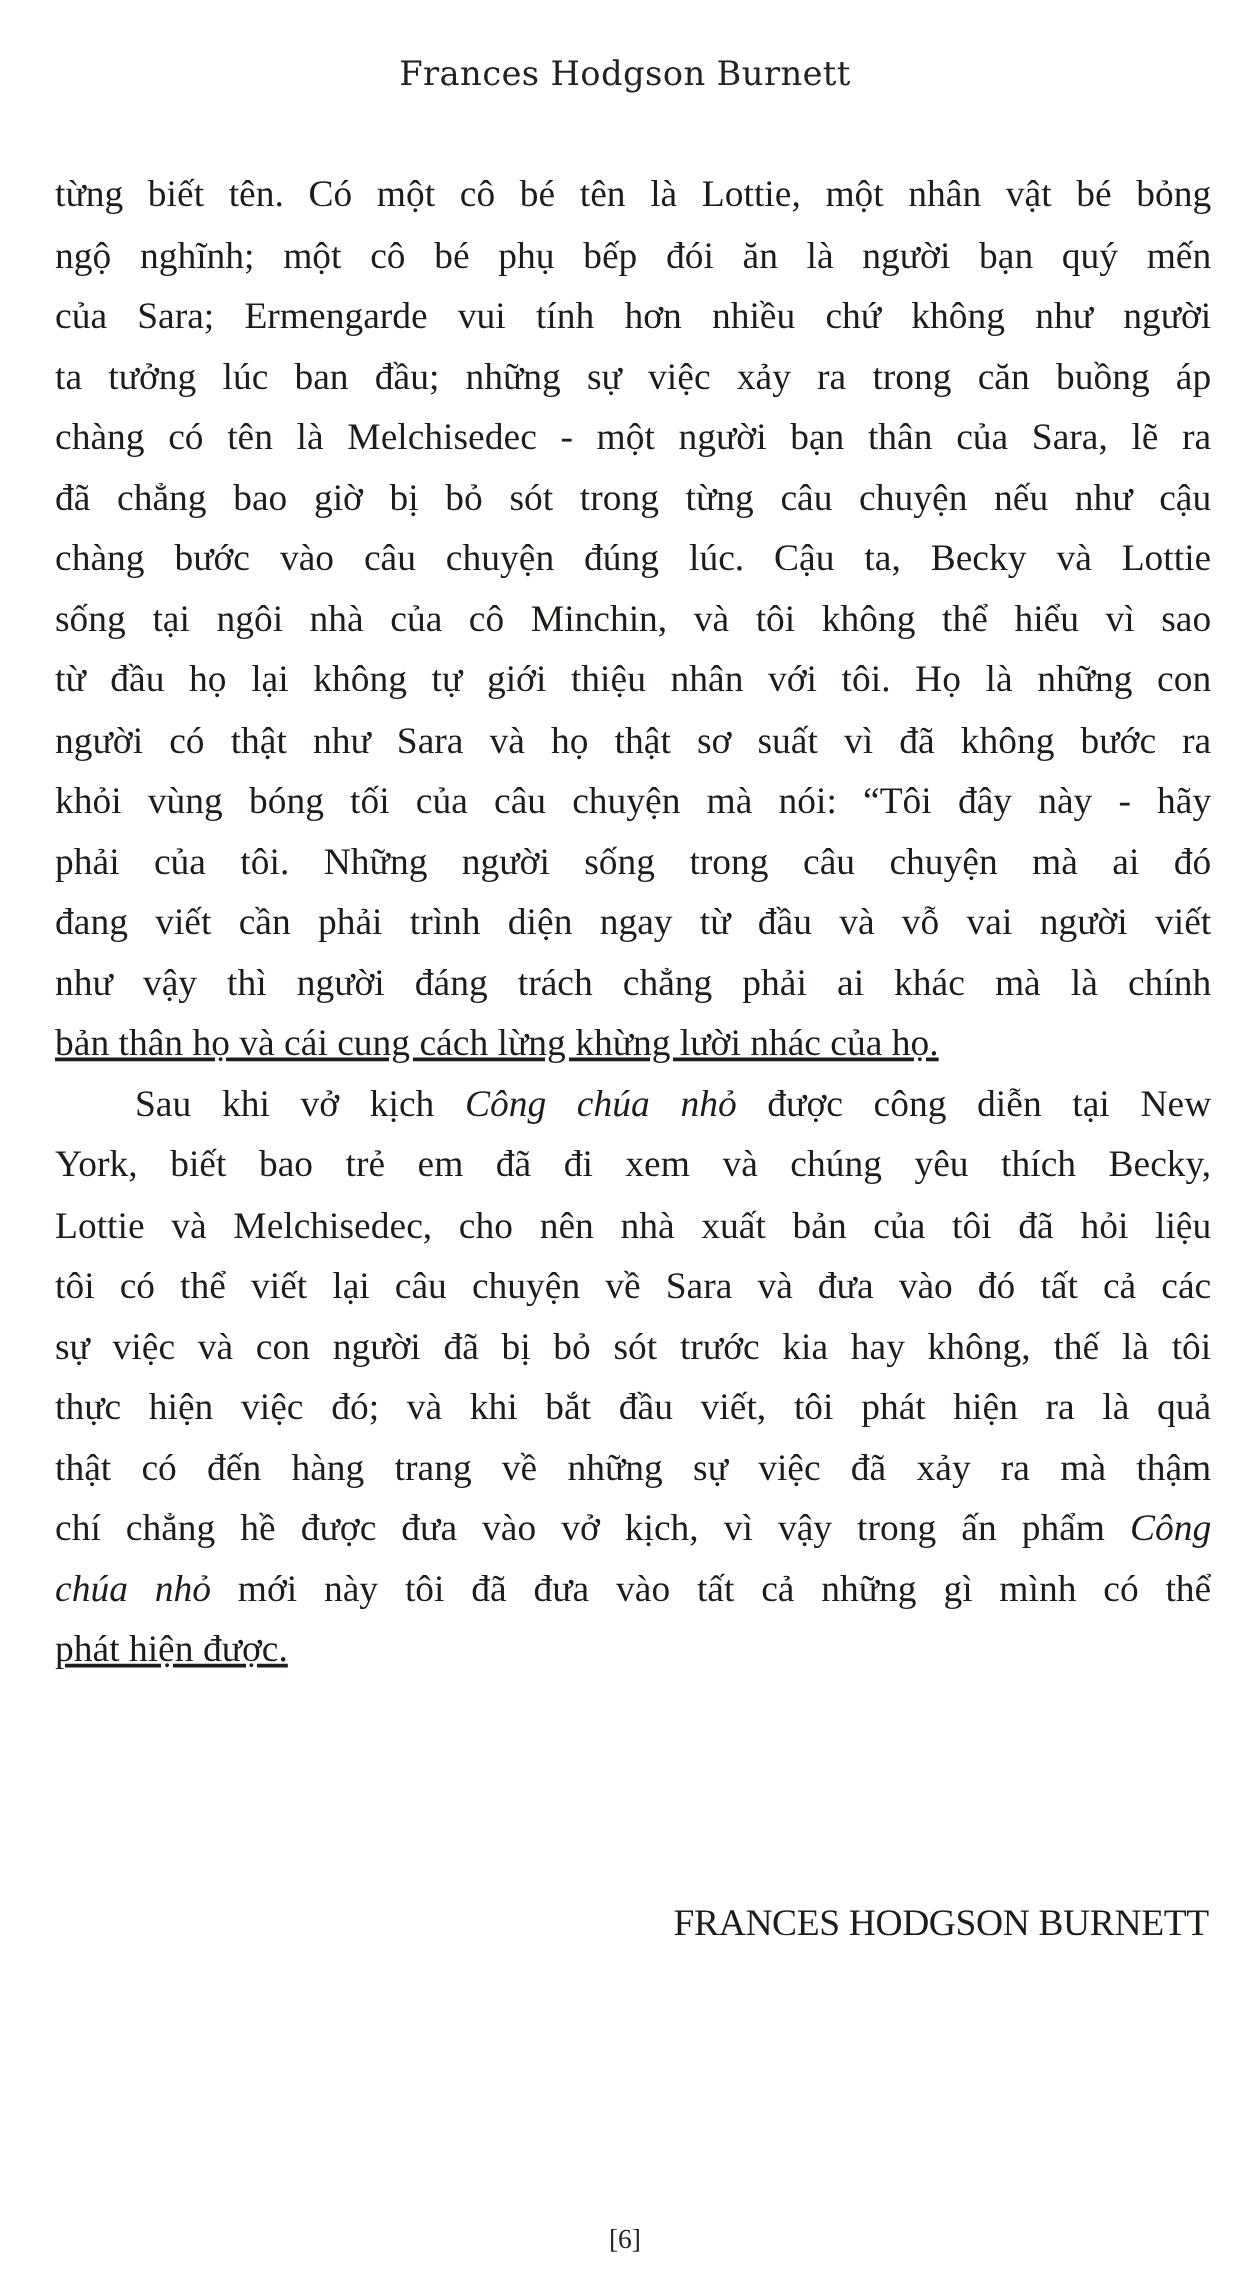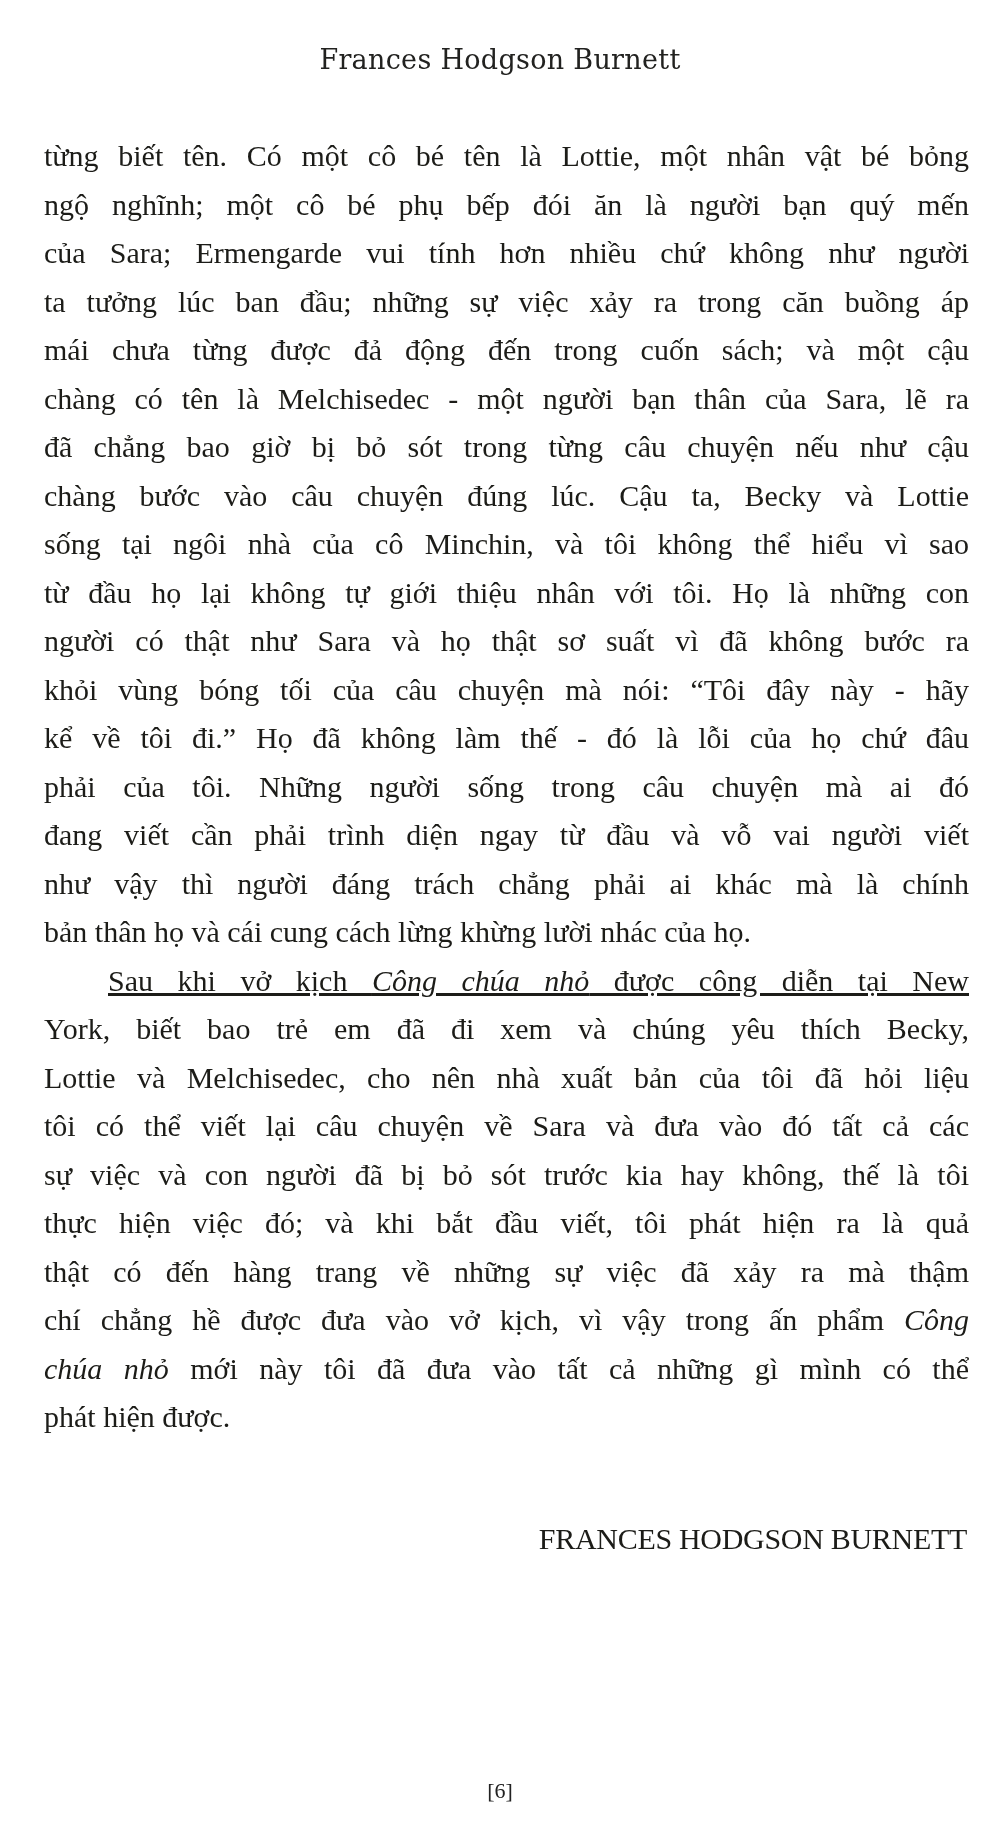--- a/index.html
+++ b/index.html
@@ -42,24 +42,24 @@
     height: 48.5px;
     font-size: 30px;
     line-height: 48.5px;
     white-space: nowrap;
     text-align: justify;
     text-align-last: justify;
   }
   .line.last {
     text-align: right;
     text-align-last: left;
+    text-decoration: underline;
   }
   .line.indent {
     padding-left: 64px;
-    text-decoration: underline;
   }
   .line i {
     font-style: italic;
   }
   .signature {
     position: absolute;
     right: 33px;
     top: 1522px;
     font-size: 30px;
     letter-spacing: -0.3px;
@@ -82,29 +82,27 @@
 
   <div class="running-header">Frances Hodgson Burnett</div>
 
   <div class="body-text">
 
     <div>
       <div class="line"><span>từng biết tên. Có một cô bé tên là Lottie, một nhân vật bé bỏng</span></div>
       <div class="line"><span>ngộ nghĩnh; một cô bé phụ bếp đói ăn là người bạn quý mến</span></div>
       <div class="line"><span>của Sara; Ermengarde vui tính hơn nhiều chứ không như người</span></div>
       <div class="line"><span>ta tưởng lúc ban đầu; những sự việc xảy ra trong căn buồng áp</span></div>
-      <div class="line"><span>mái chưa từng được đả động đến trong cuốn sách; và một cậu</span></div>
       <div class="line"><span>chàng có tên là Melchisedec - một người bạn thân của Sara, lẽ ra</span></div>
       <div class="line"><span>đã chẳng bao giờ bị bỏ sót trong từng câu chuyện nếu như cậu</span></div>
       <div class="line"><span>chàng bước vào câu chuyện đúng lúc. Cậu ta, Becky và Lottie</span></div>
       <div class="line"><span>sống tại ngôi nhà của cô Minchin, và tôi không thể hiểu vì sao</span></div>
       <div class="line"><span>từ đầu họ lại không tự giới thiệu nhân với tôi. Họ là những con</span></div>
       <div class="line"><span>người có thật như Sara và họ thật sơ suất vì đã không bước ra</span></div>
       <div class="line"><span>khỏi vùng bóng tối của câu chuyện mà nói: “Tôi đây này - hãy</span></div>
-      <div class="line"><span>kể về tôi đi.” Họ đã không làm thế - đó là lỗi của họ chứ đâu</span></div>
       <div class="line"><span>phải của tôi. Những người sống trong câu chuyện mà ai đó</span></div>
       <div class="line"><span>đang viết cần phải trình diện ngay từ đầu và vỗ vai người viết</span></div>
       <div class="line"><span>như vậy thì người đáng trách chẳng phải ai khác mà là chính</span></div>
       <div class="line last"><span>bản thân họ và cái cung cách lừng khừng lười nhác của họ.</span></div>
     </div>
 
     <div>
       <div class="line indent"><span>Sau khi vở kịch </span><i>Công chúa nhỏ</i><span> được công diễn tại New</span></div>
       <div class="line"><span>York, biết bao trẻ em đã đi xem và chúng yêu thích Becky,</span></div>
       <div class="line"><span>Lottie và Melchisedec, cho nên nhà xuất bản của tôi đã hỏi liệu</span></div>

